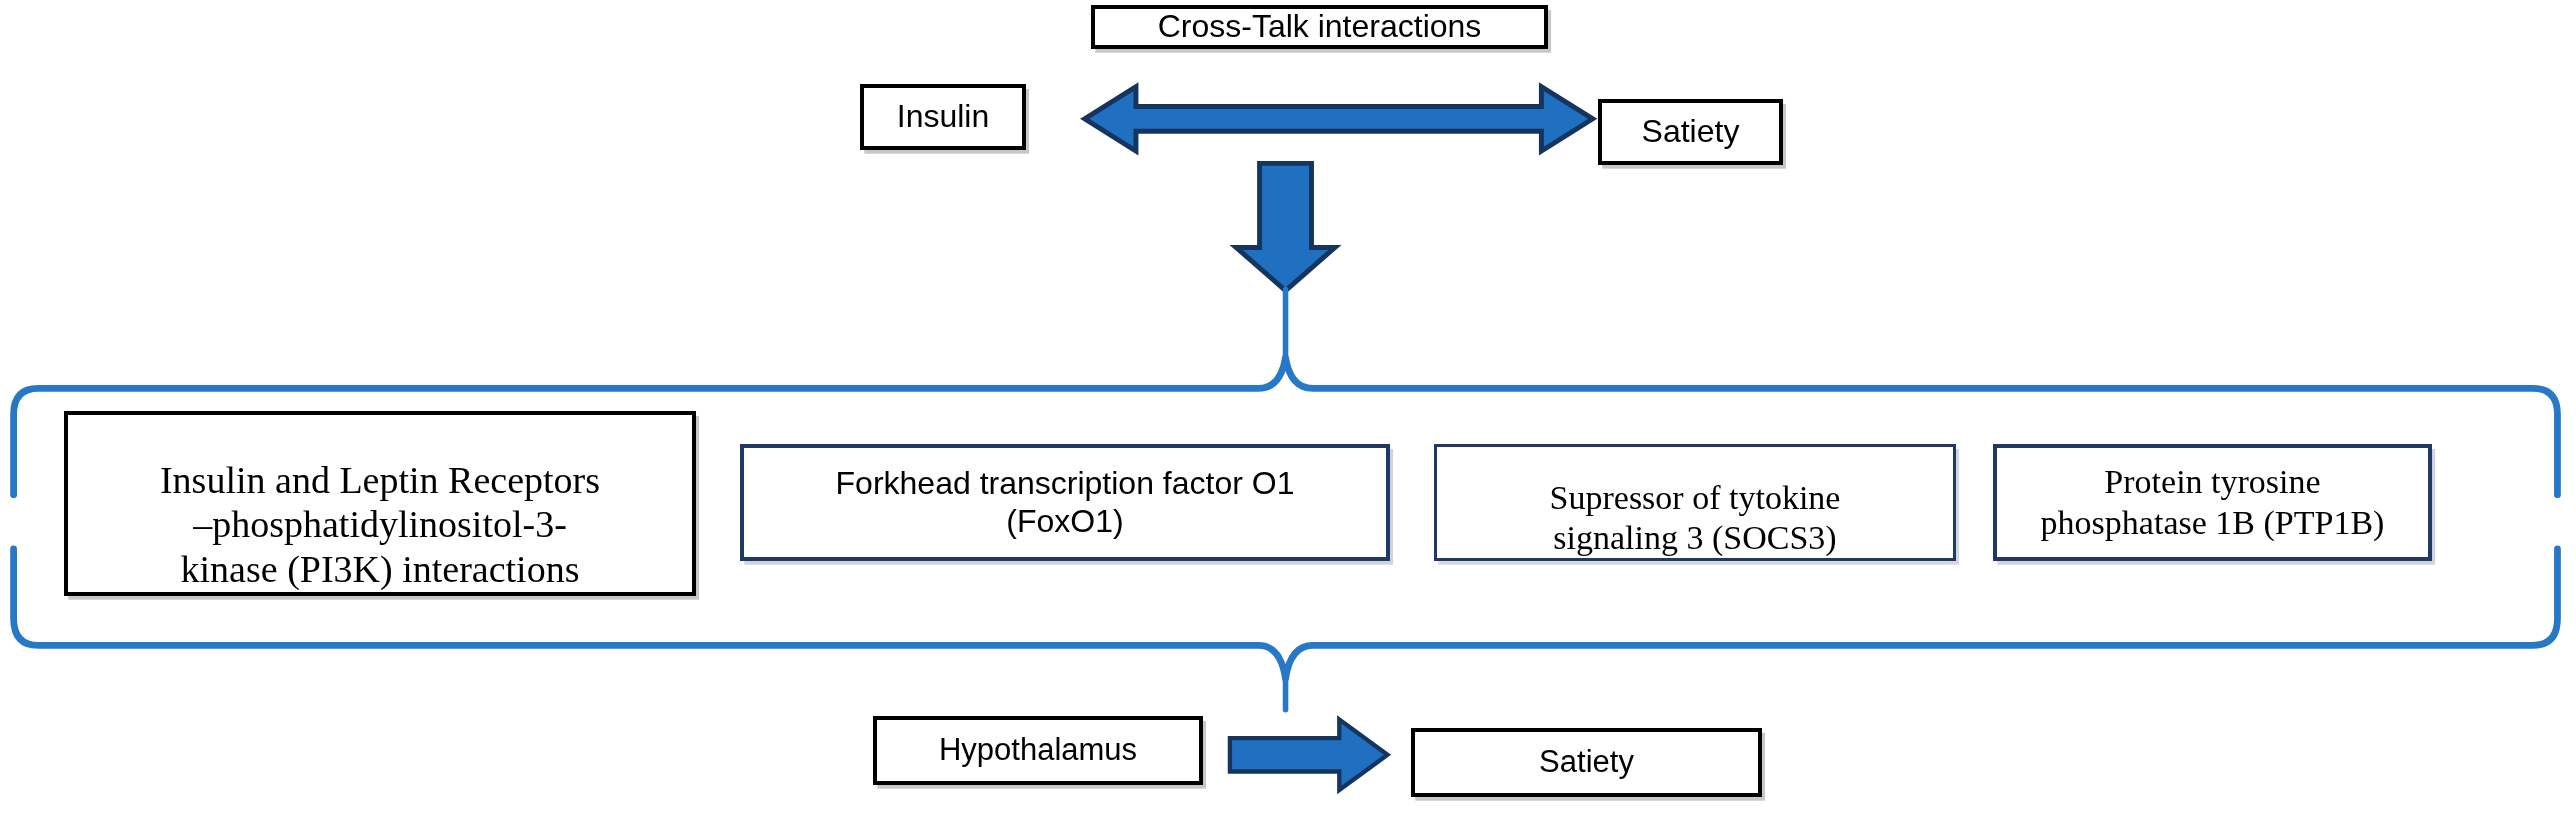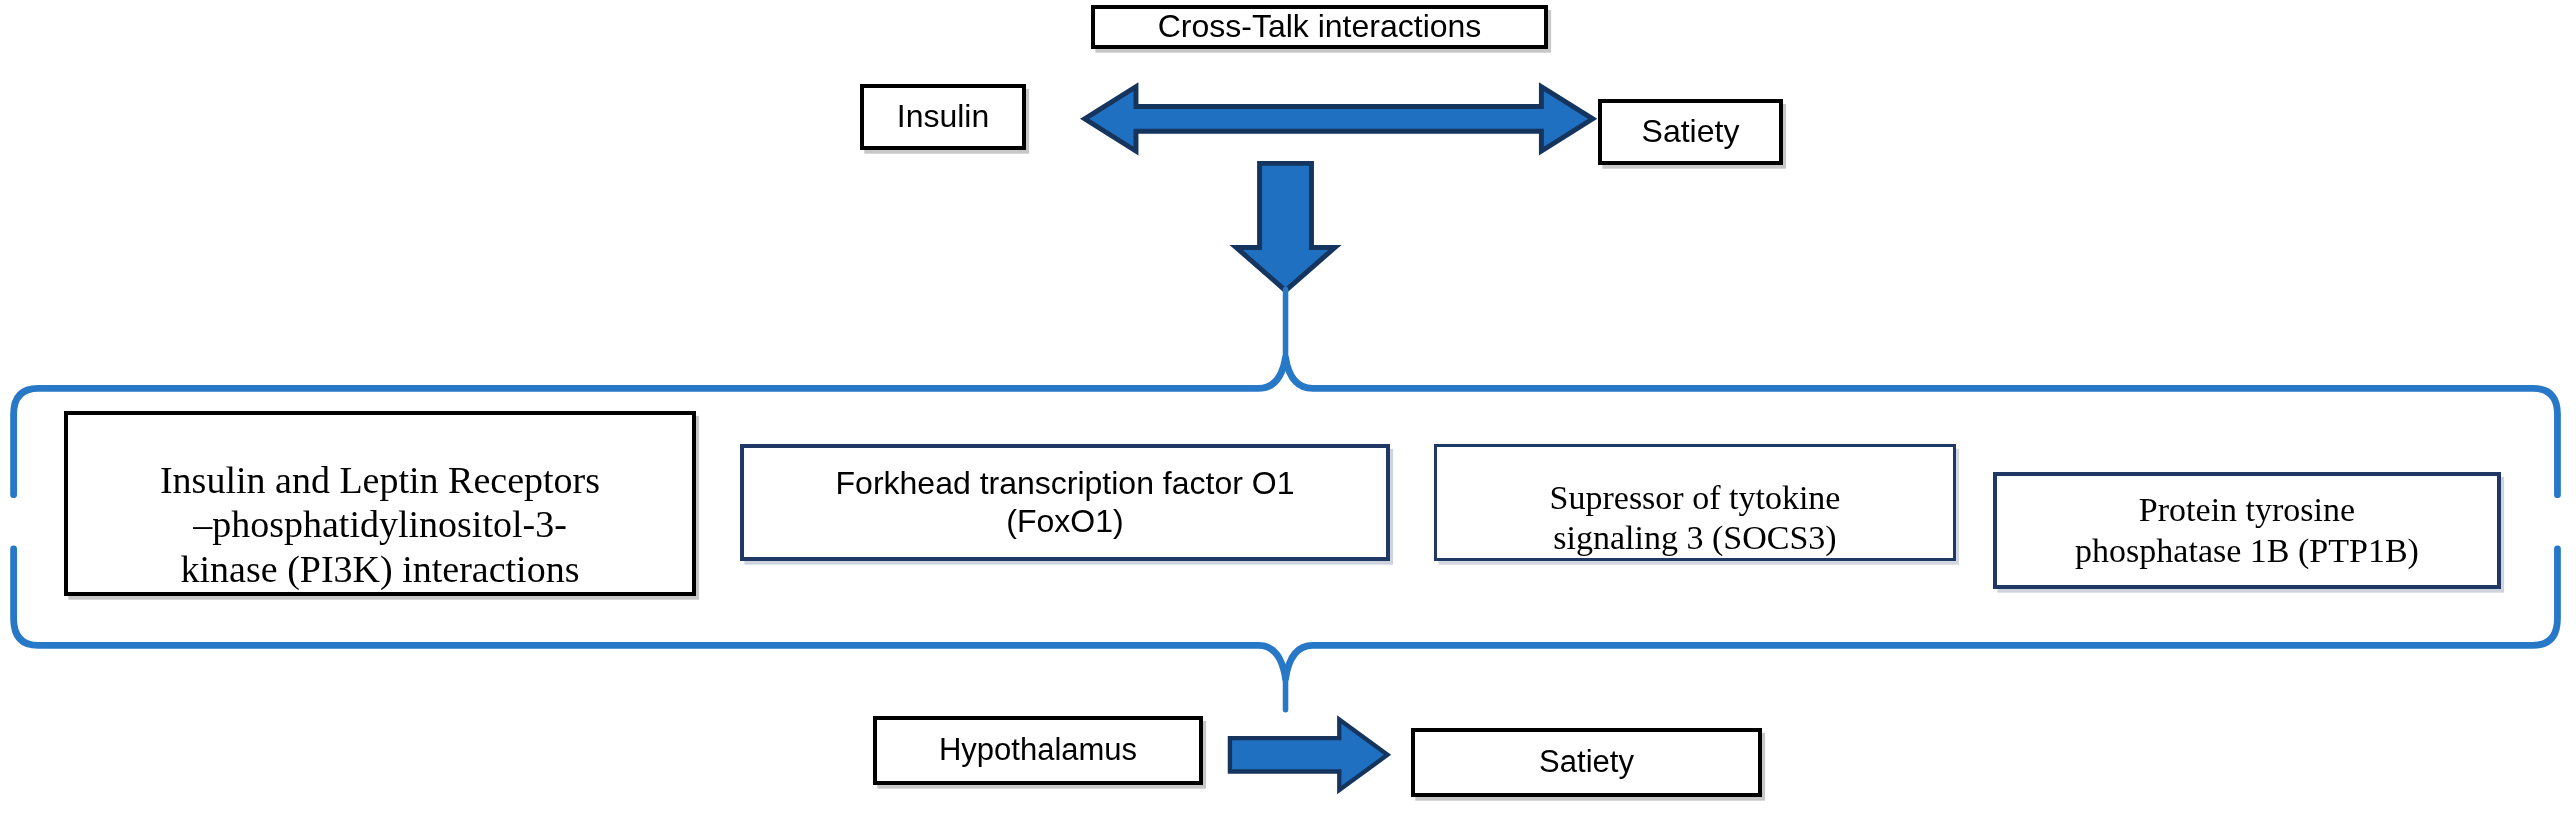--- a/index.html
+++ b/index.html
@@ -67,23 +67,22 @@
   #node-foxo1 {
     left: 740px; top: 444px; width: 650px; height: 117px;
     font-size: 32px;
   }
   #node-socs3 {
     left: 1434px; top: 444px; width: 522px; height: 117px;
     font-size: 34px;
     align-items: flex-end;
   }
   #node-ptp1b {
-    left: 1993px; top: 444px; width: 508px; height: 117px;
+    left: 1993px; top: 444px; width: 439px; height: 117px;
     font-size: 34px;
-    margin-top: 28px;
   }
   #node-hypothalamus {
     left: 873px; top: 716px; width: 330px; height: 69px;
     font-size: 31px;
   }
   #node-satiety {
     left: 1411px; top: 728px; width: 351px; height: 69px;
     font-size: 31px;
     justify-content: center;
   }

